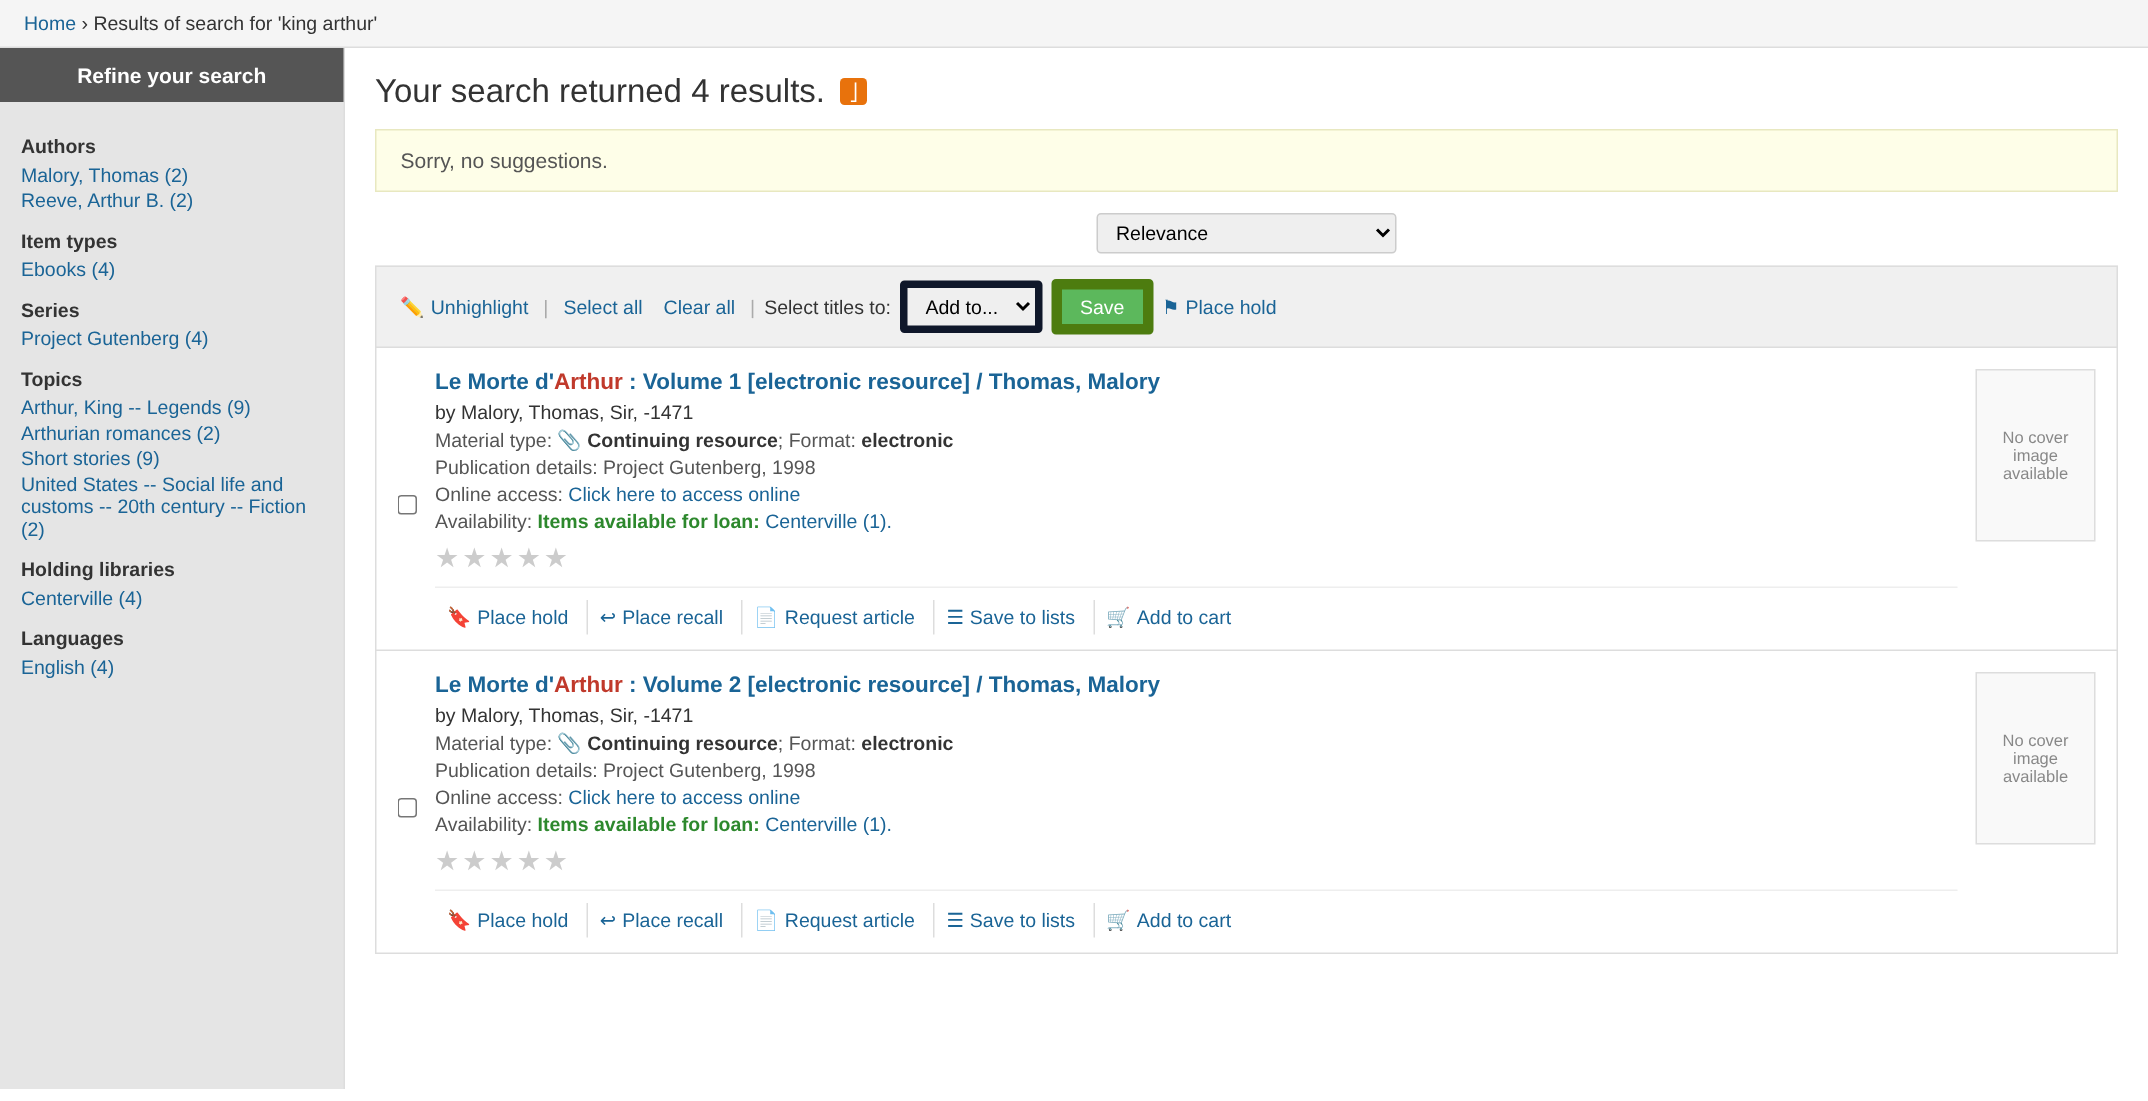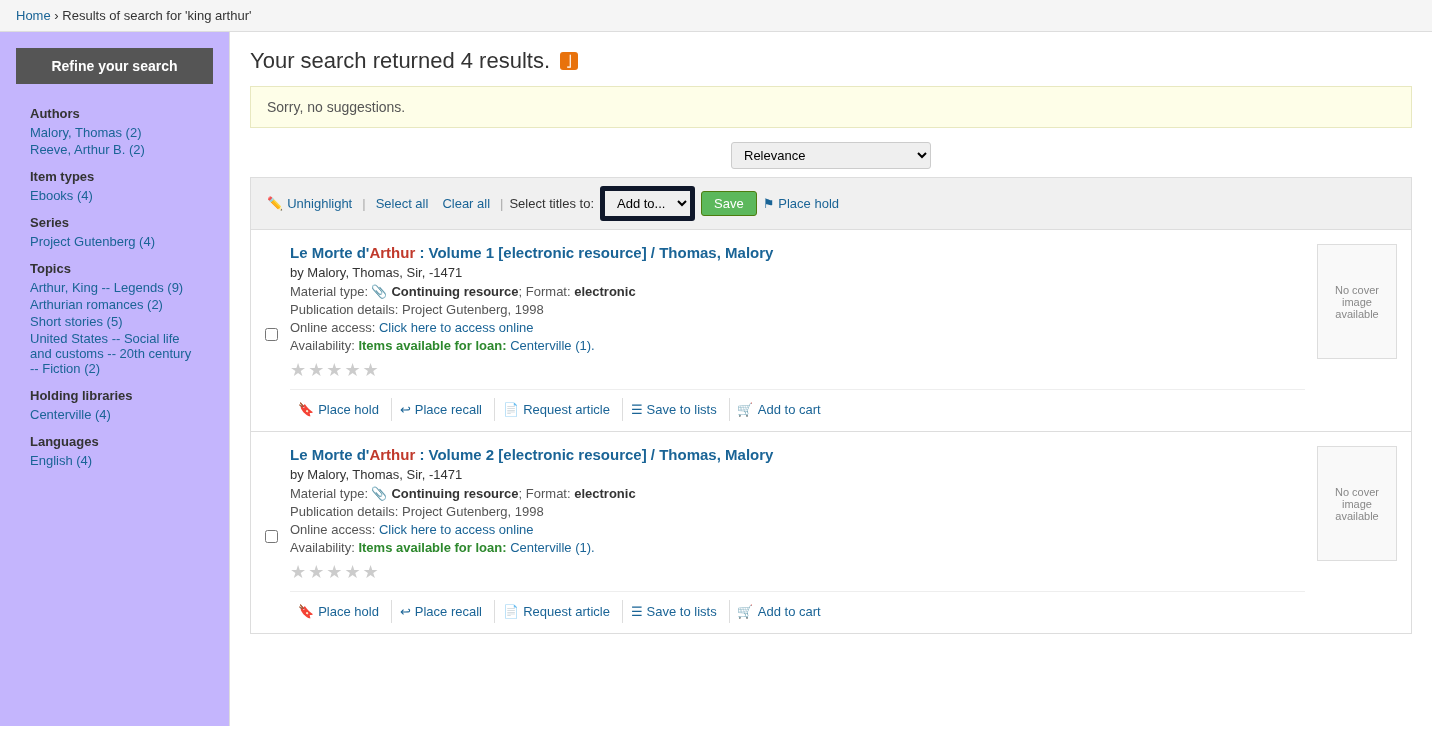--- a/index.html
+++ b/index.html
@@ -17,23 +17,23 @@
     
     .main-layout {
       display: flex;
       min-height: calc(100vh - 40px);
     }
 
     
     .sidebar {
       width: 230px;
       min-width: 230px;
-      background: #c4b5fd;
+      background: #e5e5e5;
       border-right: 1px solid #ddd;
-      padding: 16px;
+      padding: 0;
     }
     .sidebar-title {
       background: #555;
       color: #fff;
       padding: 10px 14px;
       font-size: 14px;
       font-weight: bold;
       text-align: center;
     }
     .sidebar-body { padding: 10px 14px; }
@@ -132,21 +132,21 @@
     .toolbar-label { font-size: 13px; color: #333; }
     .toolbar select {
       padding: 4px 8px;
       font-size: 13px;
       border: 5px solid #0f172a;
       border-radius: 3px;
     }
     .btn-save {
       background: #5cb85c;
       color: #fff;
-      border: 1px solid #4d7c0f;
+      border: 7px solid #4d7c0f;
       padding: 4px 12px;
       border-radius: 3px;
       cursor: pointer;
       font-size: 13px;
     }
     .btn-place-hold {
       background: none;
       border: none;
       color: #1a6496;
       cursor: pointer;
@@ -277,21 +277,21 @@
         <a href="#" class="sidebar-link">Ebooks (4)</a>
       </div>
       <div>
         <div class="sidebar-section-title">Series</div>
         <a href="#" class="sidebar-link">Project Gutenberg (4)</a>
       </div>
       <div>
         <div class="sidebar-section-title">Topics</div>
         <a href="#" class="sidebar-link">Arthur, King -- Legends (9)</a>
         <a href="#" class="sidebar-link">Arthurian romances (2)</a>
-        <a href="#" class="sidebar-link">Short stories (5)</a>
+        <a href="#" class="sidebar-link">Short stories (9)</a>
         <a href="#" class="sidebar-link">United States -- Social life and customs -- 20th century -- Fiction (2)</a>
       </div>
       <div>
         <div class="sidebar-section-title">Holding libraries</div>
         <a href="#" class="sidebar-link">Centerville (4)</a>
       </div>
       <div>
         <div class="sidebar-section-title">Languages</div>
         <a href="#" class="sidebar-link">English (4)</a>
       </div>

